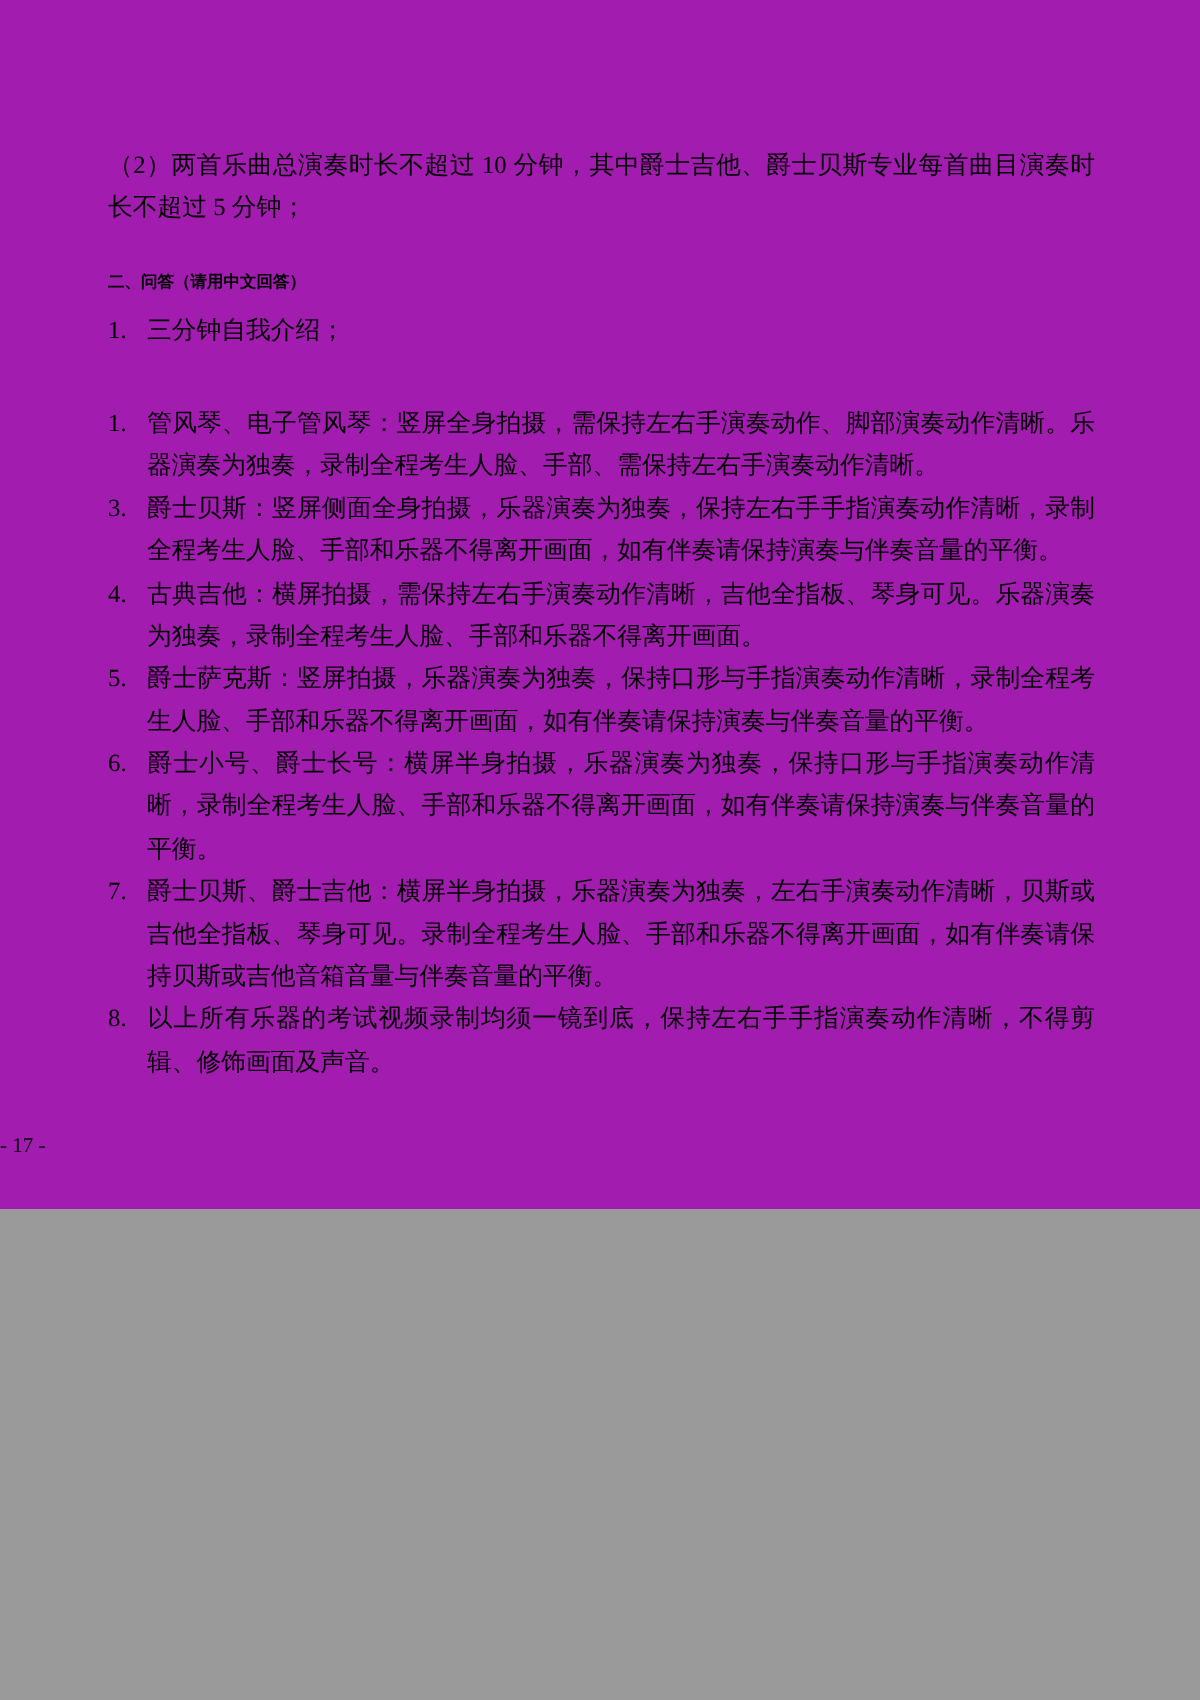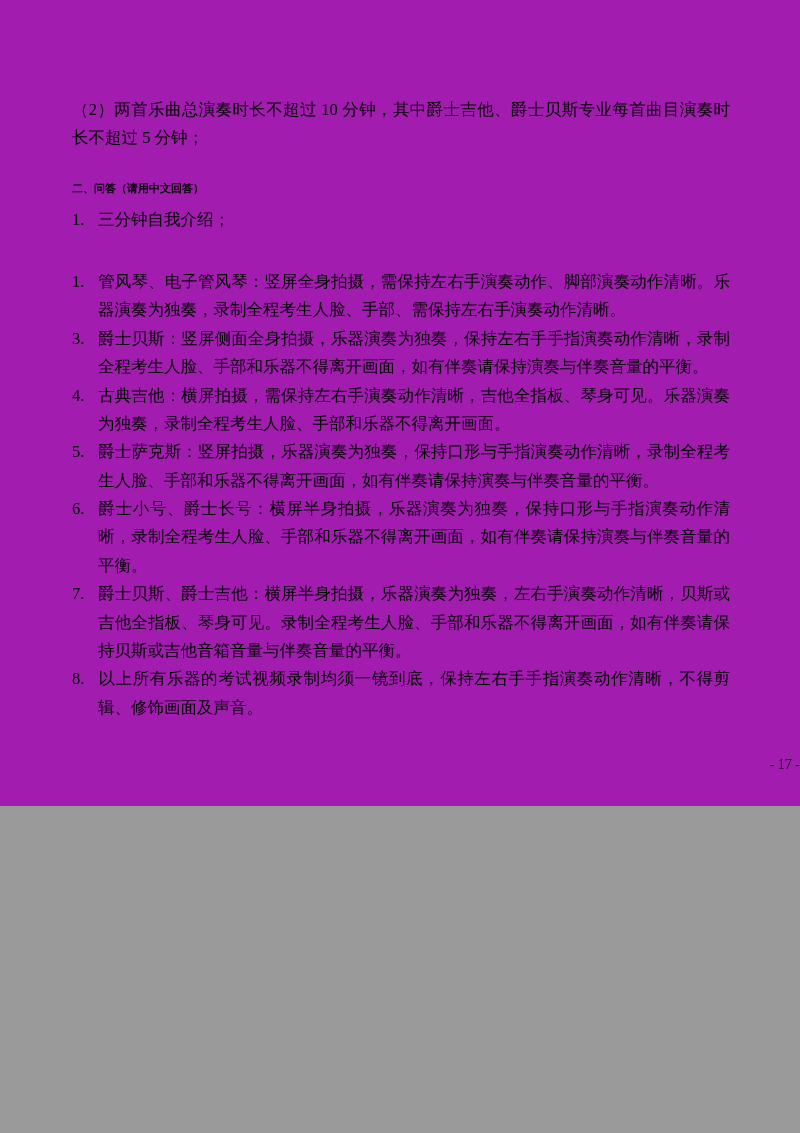--- a/index.html
+++ b/index.html
@@ -71,23 +71,23 @@
     text-indent: -26px;
   }
   .req-item .num {
     display: inline-block;
     width: 26px;
     text-indent: 0;
   }
   .footer {
     position: absolute;
     left: 0;
-    right: 0;
+    right: 12px;
     bottom: 33px;
-    text-align: right;
+    text-align: left;
     font-size: 14px;
     color: #000000;
   }
 </style>
 </head>
 <body>
 
 <div class="page">
   <div class="content">
 

